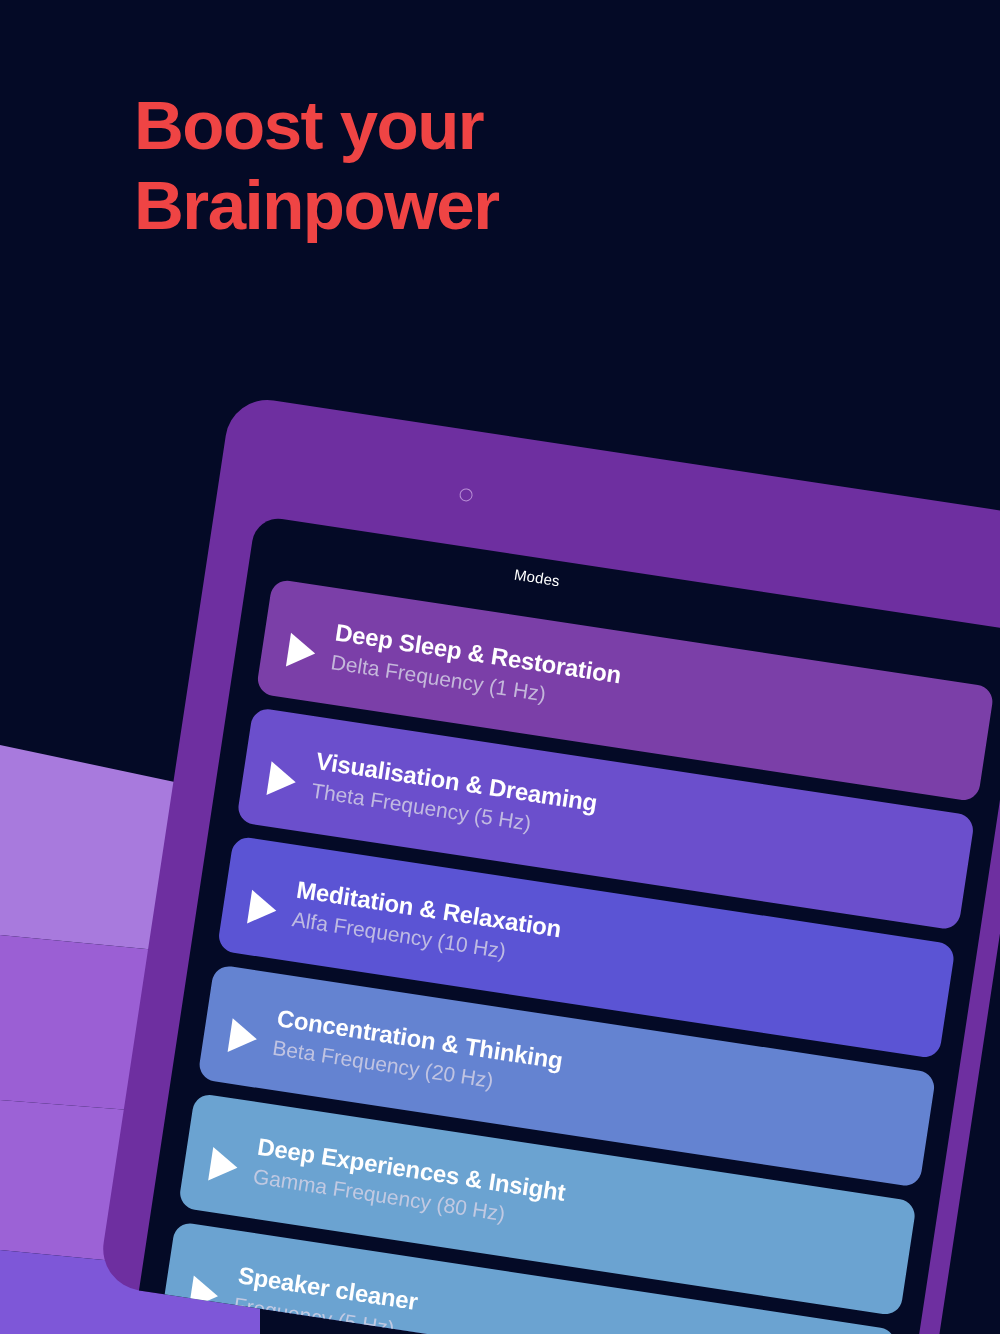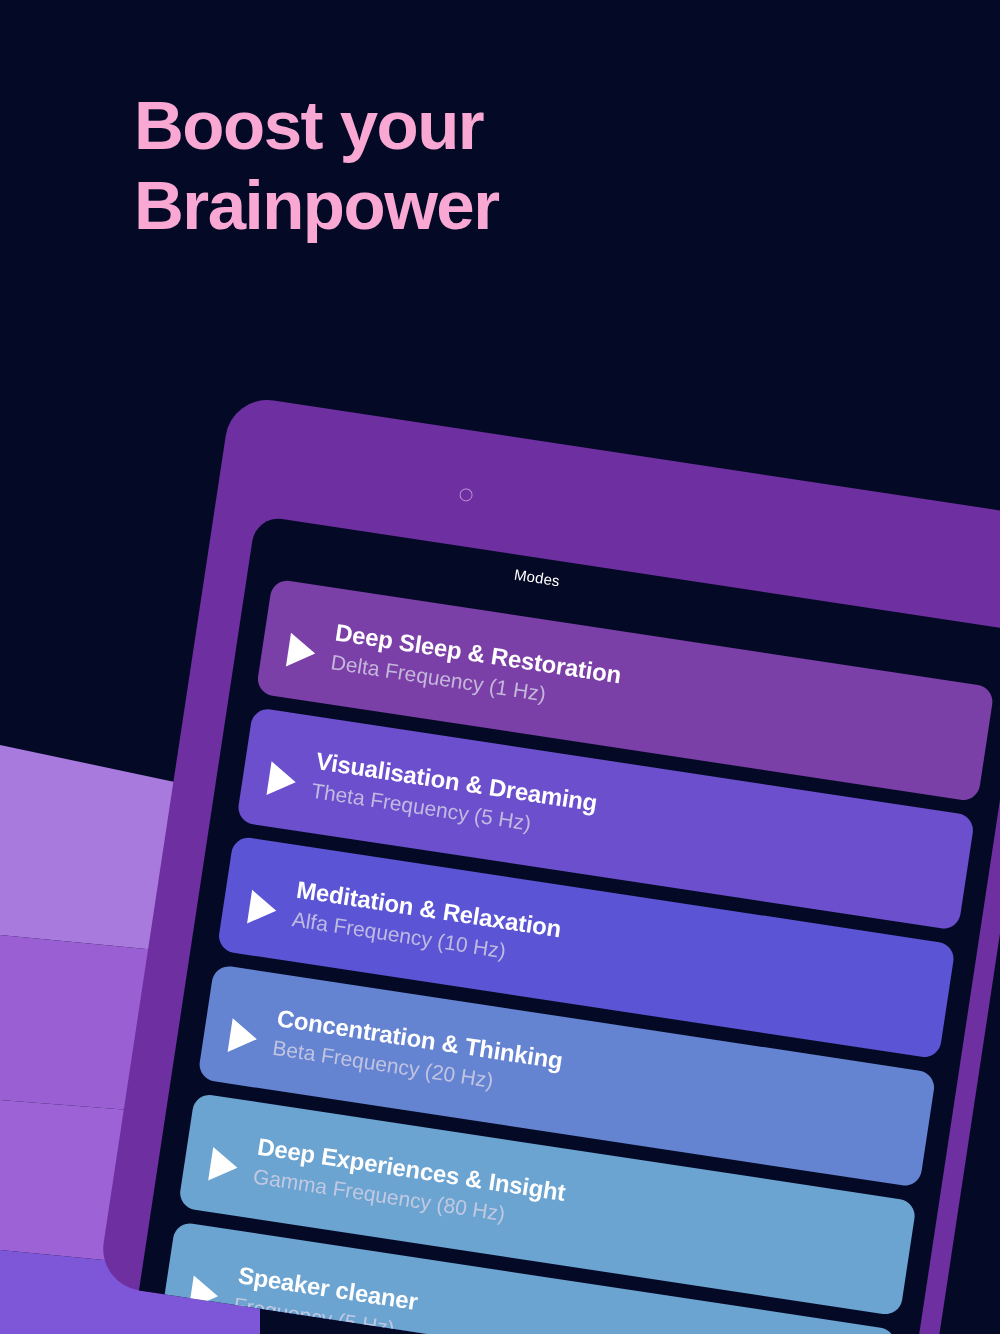--- a/index.html
+++ b/index.html
@@ -12,21 +12,21 @@
 
   
   #bg-shapes { position:absolute; inset:0; overflow:hidden; z-index:0; }
   #bg-shapes svg { display:block; width:1000px; height:1334px; }
 
   
   #headline {
     position:absolute;
     left:134px; top:86px;
     z-index:5;
-    color:#f9a8d4;
+    color:#ef4444;
     font-size:69px;
     line-height:80px;
     font-weight:bold;
     letter-spacing:-1.5px;
     white-space:pre-line;
   }
 
   
   #tablet-wrap {
     position:absolute;

